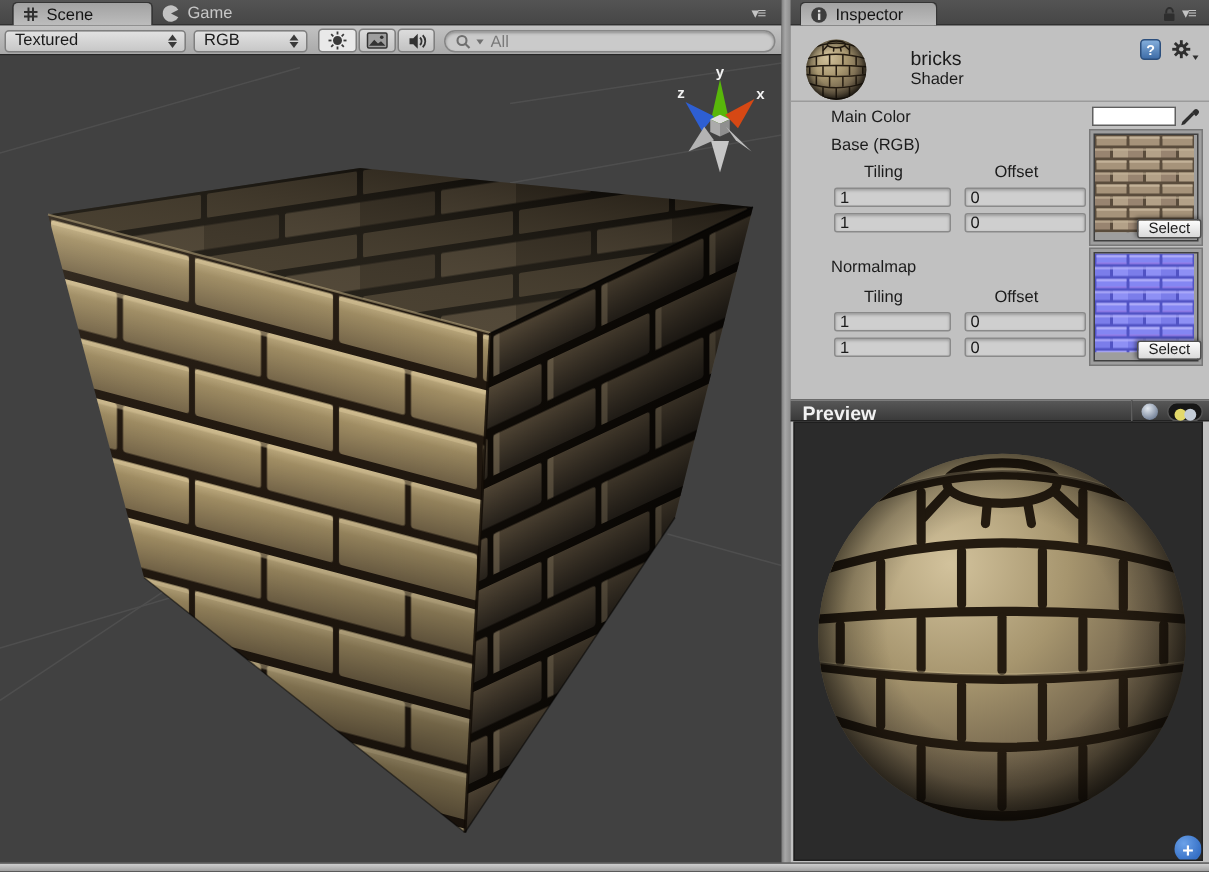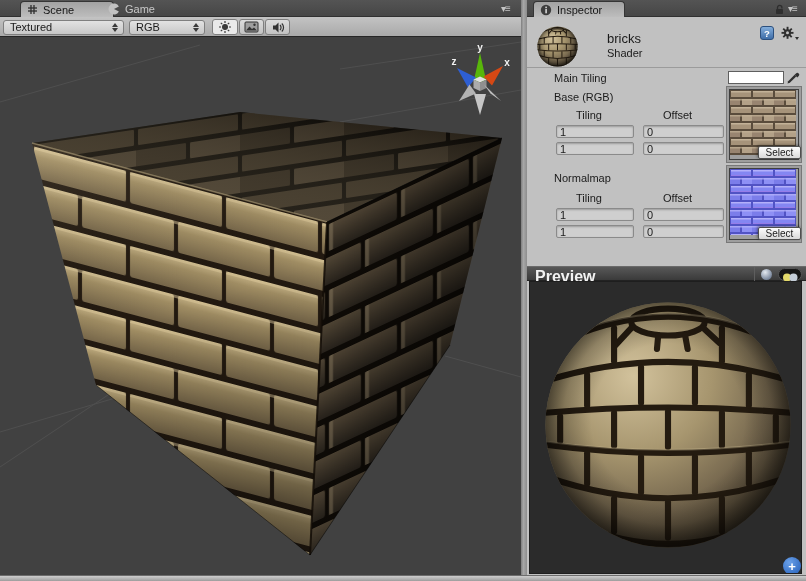--- a/index.html
+++ b/index.html
@@ -67,21 +67,21 @@
                background:linear-gradient(#e8e8e8,#cdcdcd); border:1px solid #747474; border-radius:3px;
                font-size:11px; color:#1b1b1b; display:flex; align-items:center; padding-left:7px; cursor:pointer; }
   #shader-dd .tri-dn { position:absolute; right:5px; top:5px; }
   #main-color-swatch { position:absolute; left:201px; top:71px; width:56px; height:13px; background:#fff;
                        border:1px solid #5f5f5f; cursor:pointer; }
 
   
   #preview-header { position:absolute; left:0; top:266px; width:279px; height:15px;
                     background:linear-gradient(#585858,#3a3a3a); border-top:1px solid #6a6a6a;
                     border-bottom:1px solid #222; }
-  #preview-title { position:absolute; left:8px; top:1px; font-size:16px; font-weight:bold; color:#f2f2f2; }
+  #preview-title { position:absolute; left:8px; top:1px; font-size:13px; font-weight:bold; color:#f2f2f2; }
   #preview-area { position:absolute; left:2px; top:281px; width:273px; height:293px; background:#2b2b2b;
                   border:1px solid #1e1e1e; overflow:hidden; }
   #add-btn { position:absolute; left:253px; top:275px; width:18px; height:18px; border-radius:50%;
              background:radial-gradient(circle at 35% 30%, #6ba1e8, #3670c6 70%); color:#fff;
              font-size:13px; font-weight:bold; display:flex; align-items:center; justify-content:center; cursor:pointer; }
 </style>
 </head>
 <body>
 
 <svg width="0" height="0" style="position:absolute" aria-hidden="true">
@@ -141,21 +141,21 @@
       </g>
       <circle r="100" fill="url(#gVig)"></circle>
     </symbol>
   </defs>
 </svg>
 
 <div id="app">
 
   <div class="abs" style="left:0;top:0;width:521px;height:575px;">
     <div class="tabstrip" style="left:0;width:521px;">
-      <div class="tab active" style="left:20px;width:94px;">
+      <div class="tab active" style="left:8px;width:94px;">
         <svg width="11" height="11" style="margin-right:5px">
           <g stroke="#2f2f2f" stroke-width="1.3">
             <line x1="4" y1="1" x2="4" y2="10"></line>
               <line x1="7" y1="1" x2="7" y2="10"></line>
             <line x1="1" y1="4" x2="10" y2="4"></line>
               <line x1="1" y1="7" x2="10" y2="7"></line>
           </g>
         </svg>
         <span>Scene</span>
       </div>
@@ -204,20 +204,28 @@
           <path d="M2 9.5 L5.5 5.5 L8 8 L10 6.5 L13 9.5 Z" fill="#333"></path>
           <circle cx="10.5" cy="3.8" r="1.2" fill="#333"></circle>
         </svg>
       </div>
       <div class="tbtn" style="left:265px;width:25px;">
         <svg width="14" height="13">
           <polygon points="2,4.5 4.5,4.5 7.5,1.5 7.5,11.5 4.5,8.5 2,8.5" fill="#333"></polygon>
           <path d="M9 4 A3.5 3.5 0 0 1 9 9" stroke="#333" stroke-width="1.2" fill="none"></path>
           <path d="M10.8 2.5 A5.5 5.5 0 0 1 10.8 10.5" stroke="#333" stroke-width="1.2" fill="none"></path>
         </svg>
+      </div>
+      <div id="scene-search">
+        <svg width="13" height="12" style="flex:none">
+          <circle cx="5" cy="5" r="3" stroke="#6f6f6f" stroke-width="1.4" fill="none"></circle>
+          <line x1="7.3" y1="7.3" x2="10" y2="10" stroke="#6f6f6f" stroke-width="1.4"></line>
+        </svg>
+        <span class="tri-dn" style="border-top-color:#6f6f6f;margin:0 4px 0 1px;transform:scale(.8)"></span>
+        <input type="text" placeholder="All" style="">
       </div>
     </div>
 
     <div id="viewport">
       <svg width="521" height="538">
         <defs>
           <linearGradient id="gbl" x1="0" y1="0" x2="0" y2="1">
             <stop offset="0" stop-color="#c3b084"></stop>
               <stop offset="0.3" stop-color="#a08d63"></stop>
               <stop offset="1" stop-color="#77674a"></stop>
@@ -347,21 +355,21 @@
         <rect x="5.6" y="0.8" width="1.9" height="12" transform="rotate(90 6.5 6.8)"></rect>
         <rect x="5.6" y="0.8" width="1.9" height="12" transform="rotate(135 6.5 6.8)"></rect>
         <circle cx="6.5" cy="6.8" r="3.6"></circle>
       </g>
       <circle cx="6.5" cy="6.8" r="1.5" fill="#c1c1c1"></circle>
       <polygon points="14,11 18,11 16,14" fill="#2f2f2f"></polygon>
     </svg>
 
     <div class="sep" style="top:67px"></div>
 
-    <div class="lbl" style="left:7px;top:72px">Main Tiling</div>
+    <div class="lbl" style="left:7px;top:72px">Main Color</div>
     <div id="main-color-swatch"></div>
     <svg class="abs" style="left:259px;top:70px" width="15" height="15">
       <path d="M1.5 13.5 L2.2 11.2 L8.6 4.8 L10.2 6.4 L3.8 12.8 Z" fill="#2f2f2f"></path>
       <path d="M8.6 4.8 L10 3.4 a1.9 1.9 0 0 1 2.7 2.7 L11.3 7.5 Z" fill="#2f2f2f"></path>
     </svg>
 
     <div class="lbl" style="left:7px;top:91px">Base (RGB)</div>
     <div class="lbl" style="left:29px;top:109px">Tiling</div>
     <div class="lbl" style="left:116px;top:109px">Offset</div>
     <div class="lbl" style="left:19px;top:126px">x</div>

